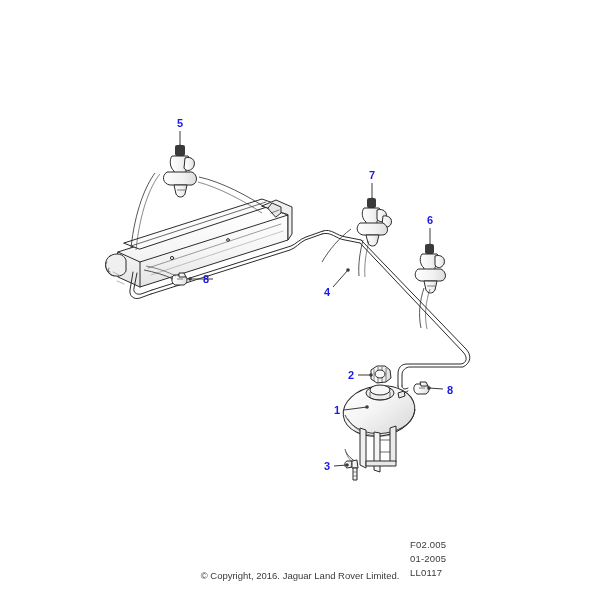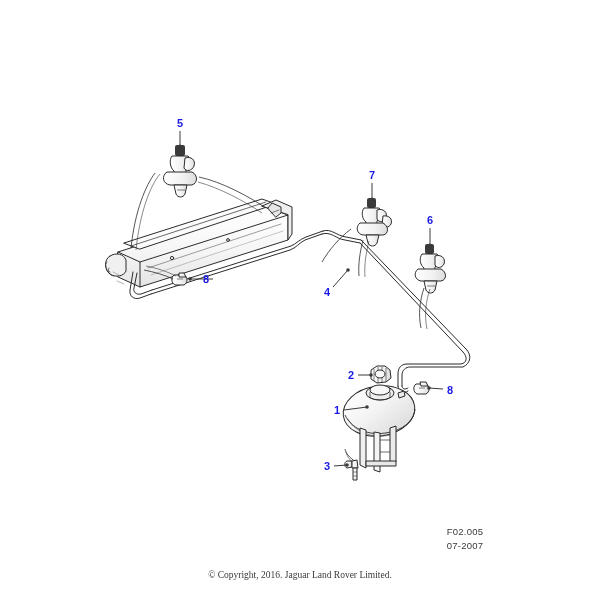--- a/index.html
+++ b/index.html
@@ -32,36 +32,35 @@
     position: absolute;
     font-family: "Liberation Sans", sans-serif;
     font-size: 9.5px;
     color: #3a3a3a;
     letter-spacing: 0.2px;
     white-space: nowrap;
   }
   #footer-block {
     position: absolute;
     left: 410px;
-    top: 525px;
+    top: 538px;
     width: 110px;
-    text-align: center;
   }
   #footer-block .footer-line {
     position: static;
     display: block;
     line-height: 14px;
   }
   #copyright {
     position: absolute;
     left: 0;
     top: 570px;
     width: 600px;
     text-align: center;
-    font-family: Liberation Serif, serif;
+    font-family: Liberation Sans, sans-serif;
     font-size: 9.5px;
     color: #3a3a3a;
   }
 </style>
 </head>
 <body>
 
 <div id="page">
 
   <svg id="diagram-svg" viewBox="0 0 600 600">
@@ -255,18 +254,19 @@
       <text class="callout-label" x="450" y="394" text-anchor="middle">8</text>
       <text class="callout-label" x="337" y="414" text-anchor="middle">1</text>
       <text class="callout-label" x="351" y="379" text-anchor="middle">2</text>
       <text class="callout-label" x="327" y="470" text-anchor="middle">3</text>
       <text class="callout-label" x="327" y="296" text-anchor="middle">4</text>
     </g>
   </svg>
 
   <div id="footer-block">
     <span class="footer-line">F02.005</span>
-    <span class="footer-line">07-2007</span>
+    <span class="footer-line">01-2005</span>
+    <span class="footer-line">LL0117</span>
   </div>
 
   <div id="copyright">© Copyright, 2016. Jaguar Land Rover Limited.</div>
 
 </div>
 
 </body></html>

